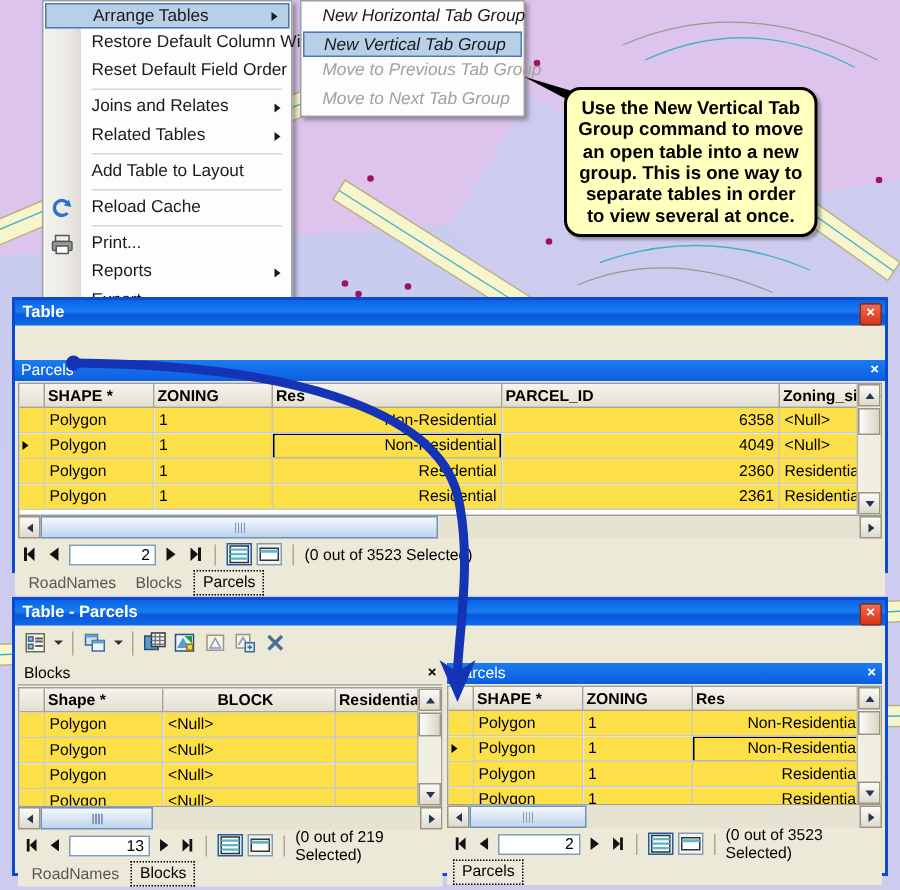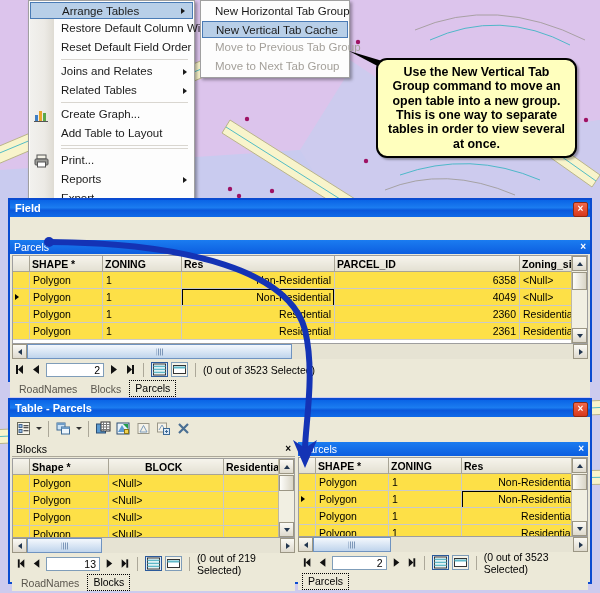--- a/index.html
+++ b/index.html
@@ -24,25 +24,25 @@
       white-space:nowrap;font-size:11.5px;}
   .mi.hl{background:#b8cfe8;border:1px solid #4a7bb5;margin:0 1px;height:17px;line-height:17px;
       padding-left:31px;box-sizing:border-box;}
   .mi.dis{color:#a4a09a;}
   .msep{height:1px;background:#d9d6d0;margin:2px 6px 2px 32px;}
   .arrw{position:absolute;right:7px;top:50%;transform:translateY(-50%);
       width:0;height:0;border-left:4px solid #1a1a1a;border-top:3.5px solid transparent;border-bottom:3.5px solid transparent;}
   .micon{position:absolute;left:4px;top:50%;transform:translateY(-50%);width:17px;height:16px;}
 
   #submenu{left:200px;top:0px;width:148px;padding:1px 0;}
-  #submenu .mi{padding-left:14px;}
+  #submenu .mi{padding-left:14px;font-style:italic;}
   #submenu .mi.hl{padding-left:13px;}
 
   
-  #callout{position:absolute;left:376px;top:58px;width:201px;height:100px;}
+  #callout{position:absolute;left:376px;top:58px;width:169px;height:100px;}
   #callout .bubble{
     position:absolute;inset:0;background:#ffffbe;border:2.5px solid #000;
     border-radius:11px;box-sizing:border-box;
     display:flex;align-items:center;justify-content:center;
     text-align:center;font-weight:bold;font-size:12.4px;line-height:14.3px;color:#000;
     padding:3px 7px;box-shadow:2px 2px 2px rgba(0,0,0,.3);
   }
   #callout .tail{position:absolute;left:-39px;top:-29px;width:90px;height:62px;}
 
   
@@ -172,60 +172,58 @@
 <div class="menu" id="ctxmenu">
   <div class="gutter"></div>
   <div id="ctx-items">
       <div class="mi hl"><span>Arrange Tables</span><i class="arrw"></i></div>
       <div class="mi"><span>Restore Default Column Widths</span></div>
       <div class="mi"><span>Reset Default Field Order</span></div>
       <div class="msep"></div>
       <div class="mi"><span>Joins and Relates</span><i class="arrw"></i></div>
       <div class="mi"><span>Related Tables</span><i class="arrw"></i></div>
       <div class="msep"></div>
-      <div class="mi"><span class="micon"><svg viewBox="0 0 17 16" width="17" height="16">
-            <rect x="2" y="8" width="3" height="6" fill="#3f7fc4"></rect>
-            <rect x="6" y="4" width="3" height="10" fill="#e8a32a"></rect>
-            <rect x="10" y="6" width="3" height="8" fill="#5aa84a"></rect>
-            <rect x="1" y="14" width="14" height="1" fill="#555"></rect>
-          </svg></span><span>Create Graph...</span></div>
       <div class="mi"><span>Add Table to Layout</span></div>
       <div class="msep"></div>
+      <div class="mi"><span class="micon"><svg viewBox="0 0 17 16" width="17" height="16">
+            <path d="M13 6a5 5 0 1 0-1 5" stroke="#2f73c8" stroke-width="2.2" fill="none"></path>
+            <polygon points="13,2 14.5,7 9.5,6" fill="#2f73c8"></polygon>
+          </svg></span><span>Reload Cache</span></div>
       <div class="msep"></div>
       <div class="mi"><span class="micon"><svg viewBox="0 0 17 16" width="17" height="16">
             <rect x="4" y="2" width="9" height="4" fill="#f3f1e6" stroke="#555"></rect>
             <rect x="2" y="6" width="13" height="6" rx="1" fill="#9a9a96" stroke="#555"></rect>
             <rect x="4.5" y="9" width="8" height="5" fill="#fff" stroke="#555"></rect>
           </svg></span><span>Print...</span></div>
       <div class="mi"><span>Reports</span><i class="arrw"></i></div>
       <div class="mi"><span>Export...</span></div>
       <div class="msep"></div>
       <div class="mi"><span>Appearance...</span></div>
     </div>
 </div>
 
 <div class="menu" id="submenu">
   <div id="sub-items">
       <div class="mi"><span>New Horizontal Tab Group</span></div>
-      <div class="mi hl"><span>New Vertical Tab Cache</span></div>
+      <div class="mi hl"><span>New Vertical Tab Group</span></div>
       <div class="mi dis"><span>Move to Previous Tab Group</span></div>
       <div class="mi dis"><span>Move to Next Tab Group</span></div>
     </div>
 </div>
 
 <div id="callout">
   <svg class="tail" viewBox="0 0 90 62">
     <polygon points="12,22 88,62 52,34" fill="#000"></polygon>
   </svg>
   <div class="bubble">Use the New Vertical Tab Group command to move an open table into a new group.  This is one way to separate tables in order to view several at once.</div>
 </div>
 
 <div class="win" id="topwin" style="left:8px;top:198px;width:584px;height:184px;">
   <div class="wtitle">
-    <span>Field</span>
+    <span>Table</span>
     <span class="wclose">×</span>
   </div>
   <div class="wtoolbar"></div>
   <div class="panelhdr">
     <span>Parcels</span>
     <span class="x">×</span>
   </div>
   <div class="grid" style="height:89px;margin:1px 2px 0 2px;">
     <table class="g" id="topgrid" style="width:561px;">
         <thead>

